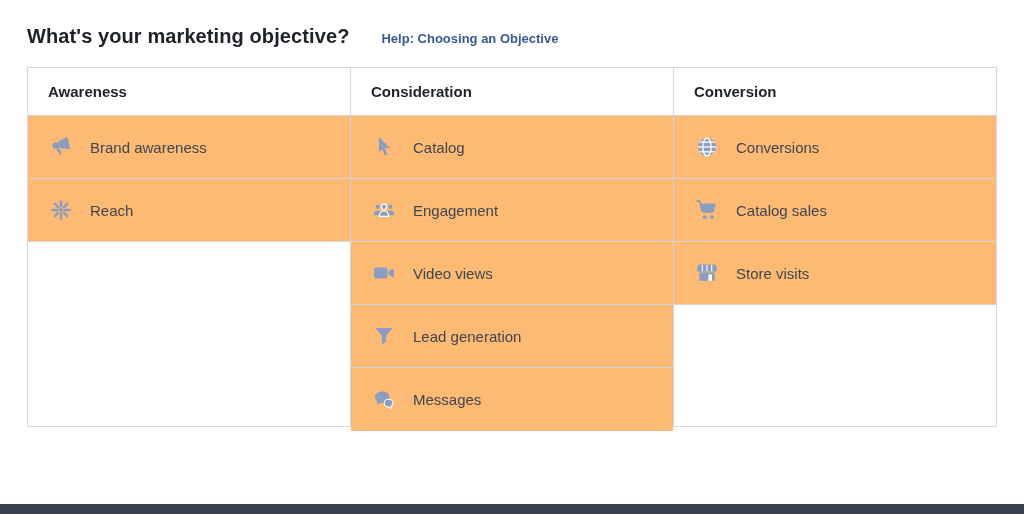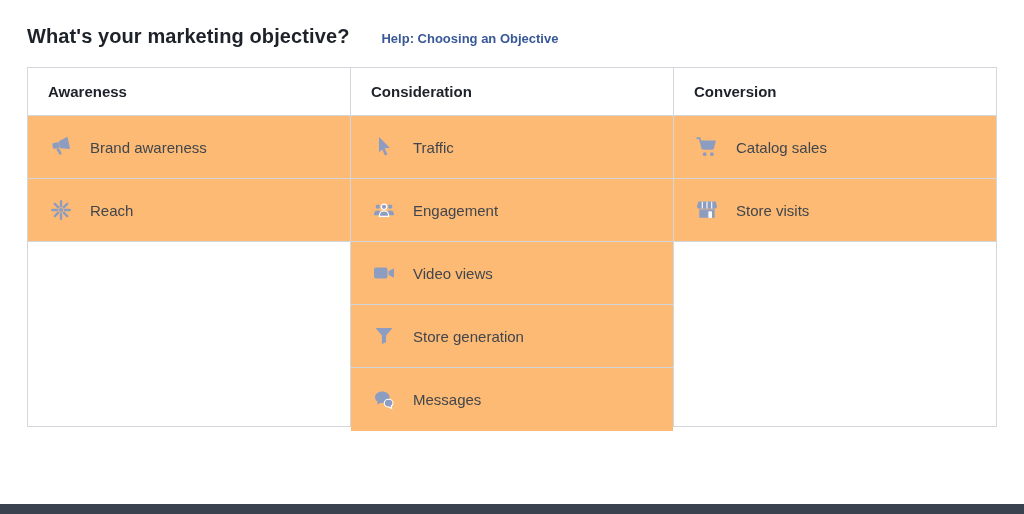--- a/index.html
+++ b/index.html
@@ -94,21 +94,21 @@
 
     <div class="obj-col">
       <div class="col-header">Consideration</div>
 
       <div class="cell">
         <span class="icon">
           <svg viewBox="0 0 24 24" width="24" height="24" fill="currentColor">
             <path d="M7 2 17.8 12.8 12.6 13.3 15.5 19.4 12.9 20.6 10.2 14.5 7 17.3z"></path>
           </svg>
         </span>
-        <span class="cell-label">Traffic</span>
+        <span class="cell-label">Catalog</span>
       </div>
 
       <div class="cell">
         <span class="icon">
           <svg viewBox="0 0 24 24" width="24" height="24" fill="currentColor">
             <circle cx="5.8" cy="8.6" r="2.2"></circle>
             <path d="M2 16.4a3.8 3.8 0 0 1 7.6 0v.8H2z"></path>
             <circle cx="18.2" cy="8.6" r="2.2"></circle>
             <path d="M14.4 16.4a3.8 3.8 0 0 1 7.6 0v.8h-7.6z"></path>
             <g stroke="#fff" stroke-width="1.2">
@@ -130,37 +130,51 @@
         </span>
         <span class="cell-label">Video views</span>
       </div>
 
       <div class="cell">
         <span class="icon">
           <svg viewBox="0 0 24 24" width="24" height="24" fill="currentColor">
             <path d="M3.5 4h17l-6.4 7.6v6.6l-4.2 1.9v-8.5z"></path>
           </svg>
         </span>
-        <span class="cell-label">Store generation</span>
+        <span class="cell-label">Lead generation</span>
       </div>
 
       <div class="cell last">
         <span class="icon">
           <svg viewBox="0 0 24 24" width="24" height="24" fill="currentColor">
             <path d="M10.3 3.5C6.3 3.5 3 6.1 3 9.3c0 1.8 1 3.4 2.6 4.5l-.3 3 3-1.9c.6.1 1.3.2 2 .2 4 0 7.3-2.6 7.3-5.8s-3.3-5.8-7.3-5.8z"></path>
             <path d="M16.6 11.2c2.4 0 4.4 1.7 4.4 3.8 0 1.2-.7 2.3-1.7 3l.3 2.5-2.6-1.5h-.4c-2.4 0-4.4-1.7-4.4-3.9s2-3.9 4.4-3.9z" stroke="#fff" stroke-width="1.1"></path>
           </svg>
         </span>
         <span class="cell-label">Messages</span>
       </div>
     </div>
 
     <div class="obj-col">
       <div class="col-header">Conversion</div>
 
+      <div class="cell">
+        <span class="icon">
+          <svg viewBox="0 0 24 24" width="24" height="24">
+            <circle cx="12" cy="12" r="9" fill="currentColor"></circle>
+            <g stroke="#fff" stroke-width="1.3" fill="none">
+              <ellipse cx="12" cy="12" rx="4.2" ry="9"></ellipse>
+              <line x1="3" y1="12" x2="21" y2="12"></line>
+              <line x1="4.6" y1="7.2" x2="19.4" y2="7.2"></line>
+              <line x1="4.6" y1="16.8" x2="19.4" y2="16.8"></line>
+            </g>
+          </svg>
+        </span>
+        <span class="cell-label">Conversions</span>
+      </div>
 
       <div class="cell">
         <span class="icon">
           <svg viewBox="0 0 24 24" width="24" height="24" fill="currentColor">
             <path d="M2.2 3.2h2.4l2.8 10.2" stroke="currentColor" stroke-width="1.8" stroke-linecap="round" fill="none"></path>
             <path d="M5.8 5.5H21l-2.2 8.1a1.7 1.7 0 0 1-1.6 1.2H9a1.7 1.7 0 0 1-1.7-1.3L5.8 5.5z"></path>
             <circle cx="9.7" cy="19.2" r="1.9"></circle>
             <circle cx="16.9" cy="19.2" r="1.9"></circle>
           </svg>
         </span>

